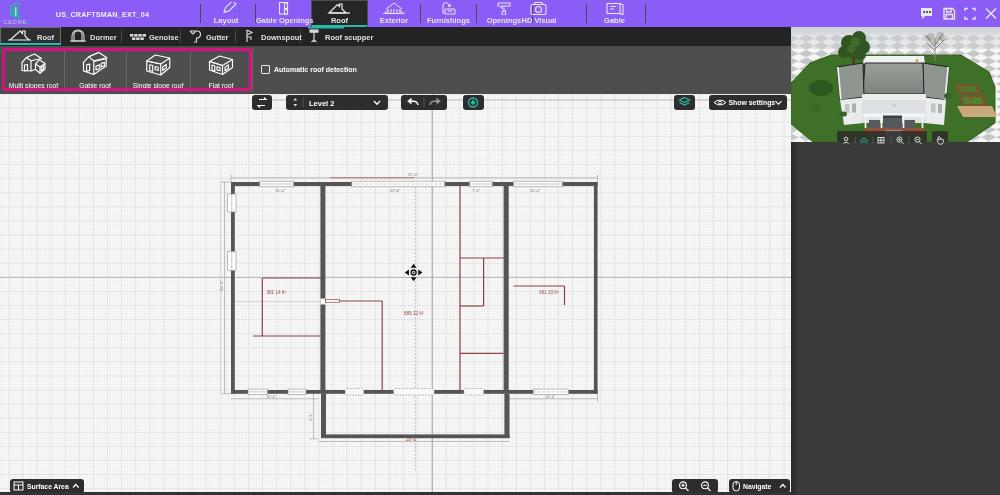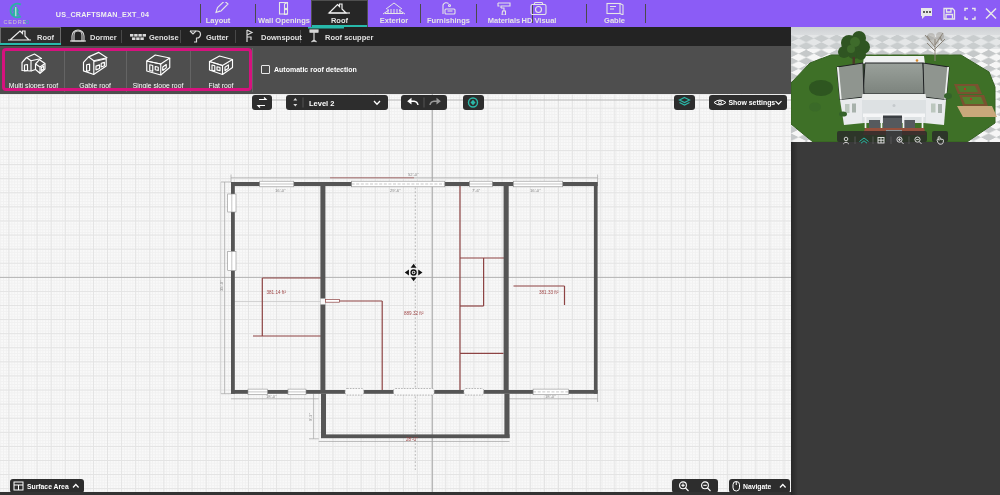--- a/index.html
+++ b/index.html
@@ -74,38 +74,38 @@
     <div class="tabsep" style="left:420px"></div>
     <div class="tabsep" style="left:476px"></div>
     <div class="tabsep" style="left:532px"></div>
     <div class="tabsep" style="left:586px"></div>
     <div class="tabsep" style="left:645px"></div>
 
     <div id="rooftab">
         <div class="teal"></div>
       </div>
 
-    <div class="tab" style="left:192px;width:52px">
+    <div class="tab" style="left:200px;width:52px">
       <svg class="ic" viewBox="0 0 56 13">
           <g stroke="#e6e6e6" stroke-width="1.1" fill="none">
         <path d="M 24 10.5 L 25.5 5.5 L 32.5 -1 L 36 2 L 29 9 Z M 24 10.5 L 28 9"></path>
       </g>
         </svg>
       <div class="tx">Layout</div>
     </div>
 
     <div class="tab" style="left:256px;width:56px">
       <svg class="ic" viewBox="0 0 56 13">
           <g stroke="#e6e6e6" stroke-width="1.1" fill="none">
         <rect x="23.5" y="0.5" width="8" height="11.5"></rect>
             <path d="M 31.5 0.5 L 28.5 2 L 28.5 13 L 31.5 12"></path>
             <circle cx="30" cy="7" r="0.7" fill="#e6e6e6"></circle>
       </g>
         </svg>
-      <div class="tx">Wall Openings</div>
+      <div class="tx">Gable Openings</div>
     </div>
 
     <div class="tab" style="left:311px;width:57px">
       <svg class="ic" viewBox="0 0 57 13">
           <g stroke="#f0f0f0" stroke-width="1.2" fill="none">
         <path d="M 18 11 L 26.5 2.5 L 28.5 4.5 L 28.5 2 L 31 2 L 31 7 L 35 11 Z"></path>
             <path d="M 18 11 L 39 11"></path>
       </g>
         </svg>
       <div class="tx">Roof</div>
@@ -136,21 +136,21 @@
     </div>
 
     <div class="tab" style="left:477px;width:54px">
       <svg class="ic" viewBox="0 0 54 13">
           <g stroke="#e6e6e6" stroke-width="1.1" fill="none">
         <path d="M 21 1 L 33 1 L 33 4 L 24 4 L 24 6"></path>
             <path d="M 21 1 L 21 4 L 22.5 4"></path>
             <path d="M 24 6 L 27 6 L 27 9 M 25.5 9 L 28.5 9 L 28.5 13 L 25 13 Z"></path>
       </g>
         </svg>
-      <div class="tx">Materials</div>
+      <div class="tx">Openings</div>
     </div>
 
     <div class="tab" style="left:512px;width:54px">
       <svg class="ic" viewBox="0 0 54 13">
           <g stroke="#e6e6e6" stroke-width="1.1" fill="none">
         <rect x="19" y="2.5" width="15" height="10" rx="1.5"></rect>
             <circle cx="26.5" cy="7.5" r="3"></circle>
             <path d="M 22 2.5 L 23 0.5 L 30 0.5 L 31 2.5"></path>
       </g>
         </svg>

